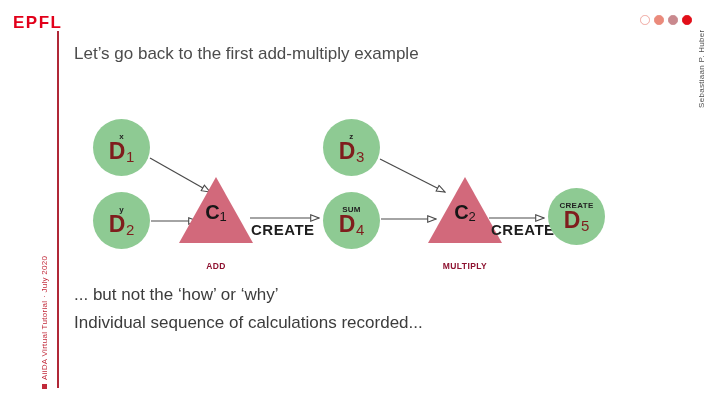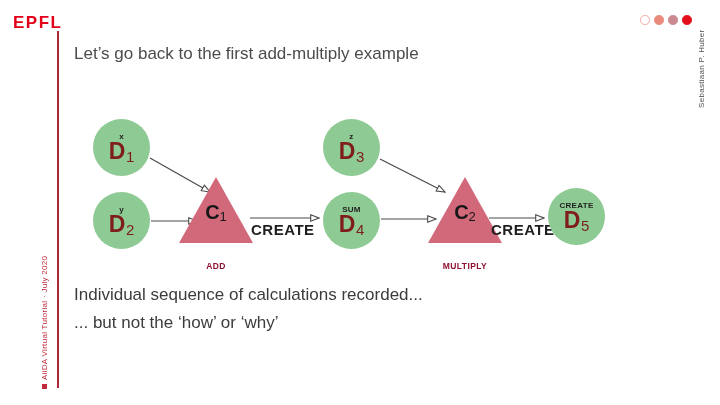--- a/index.html
+++ b/index.html
@@ -131,17 +131,17 @@
   </div>
 
   <div class="edge-label" style="left:491px;top:221px">CREATE</div>
 
   <div class="dnode" style="left:548px;top:188px">
     <span class="tag">CREATE</span>
     <span class="dl"><span>D</span><span class="sub">5</span></span>
   </div>
 
   <div class="footer">
+    <div>... but not the ‘how’ or ‘why’</div>
     <div>Individual sequence of calculations recorded...</div>
-    <div>... but not the ‘how’ or ‘why’</div>
   </div>
 
 </div>
 
 </body></html>

